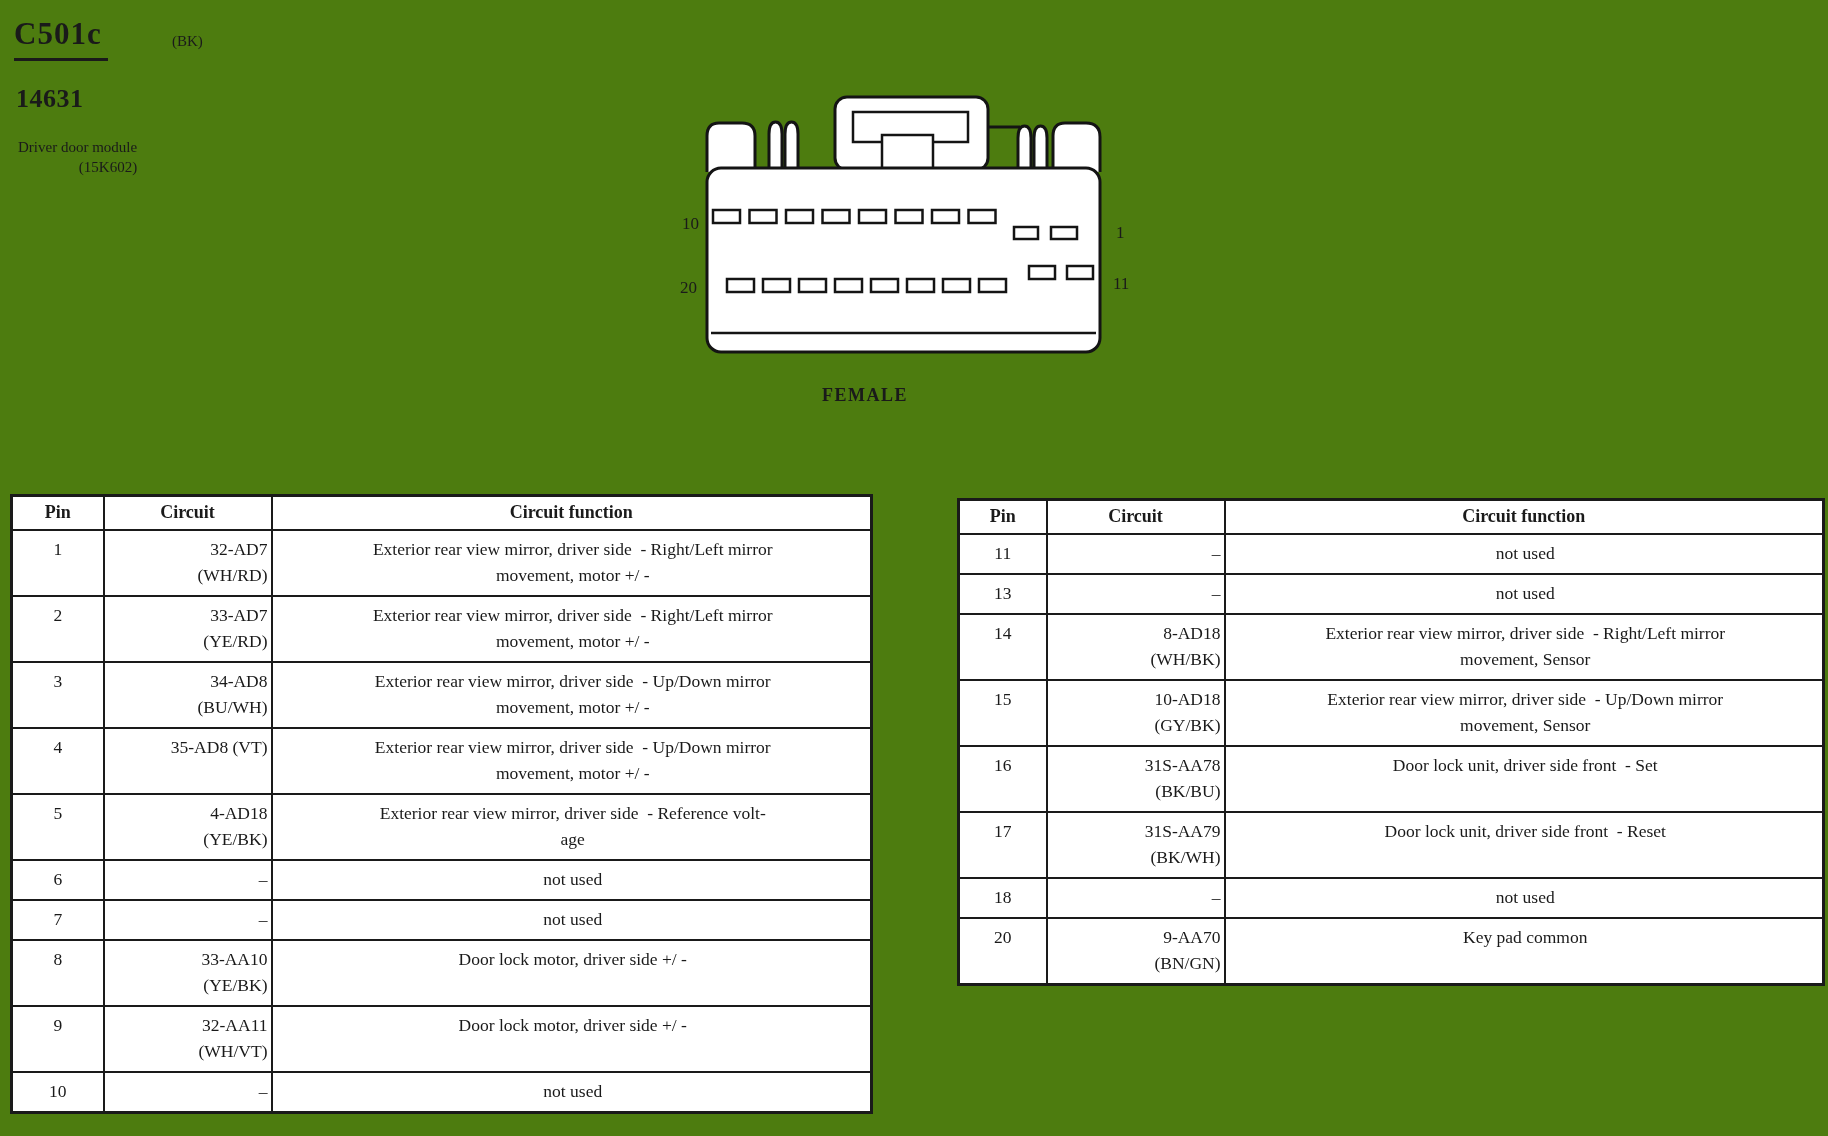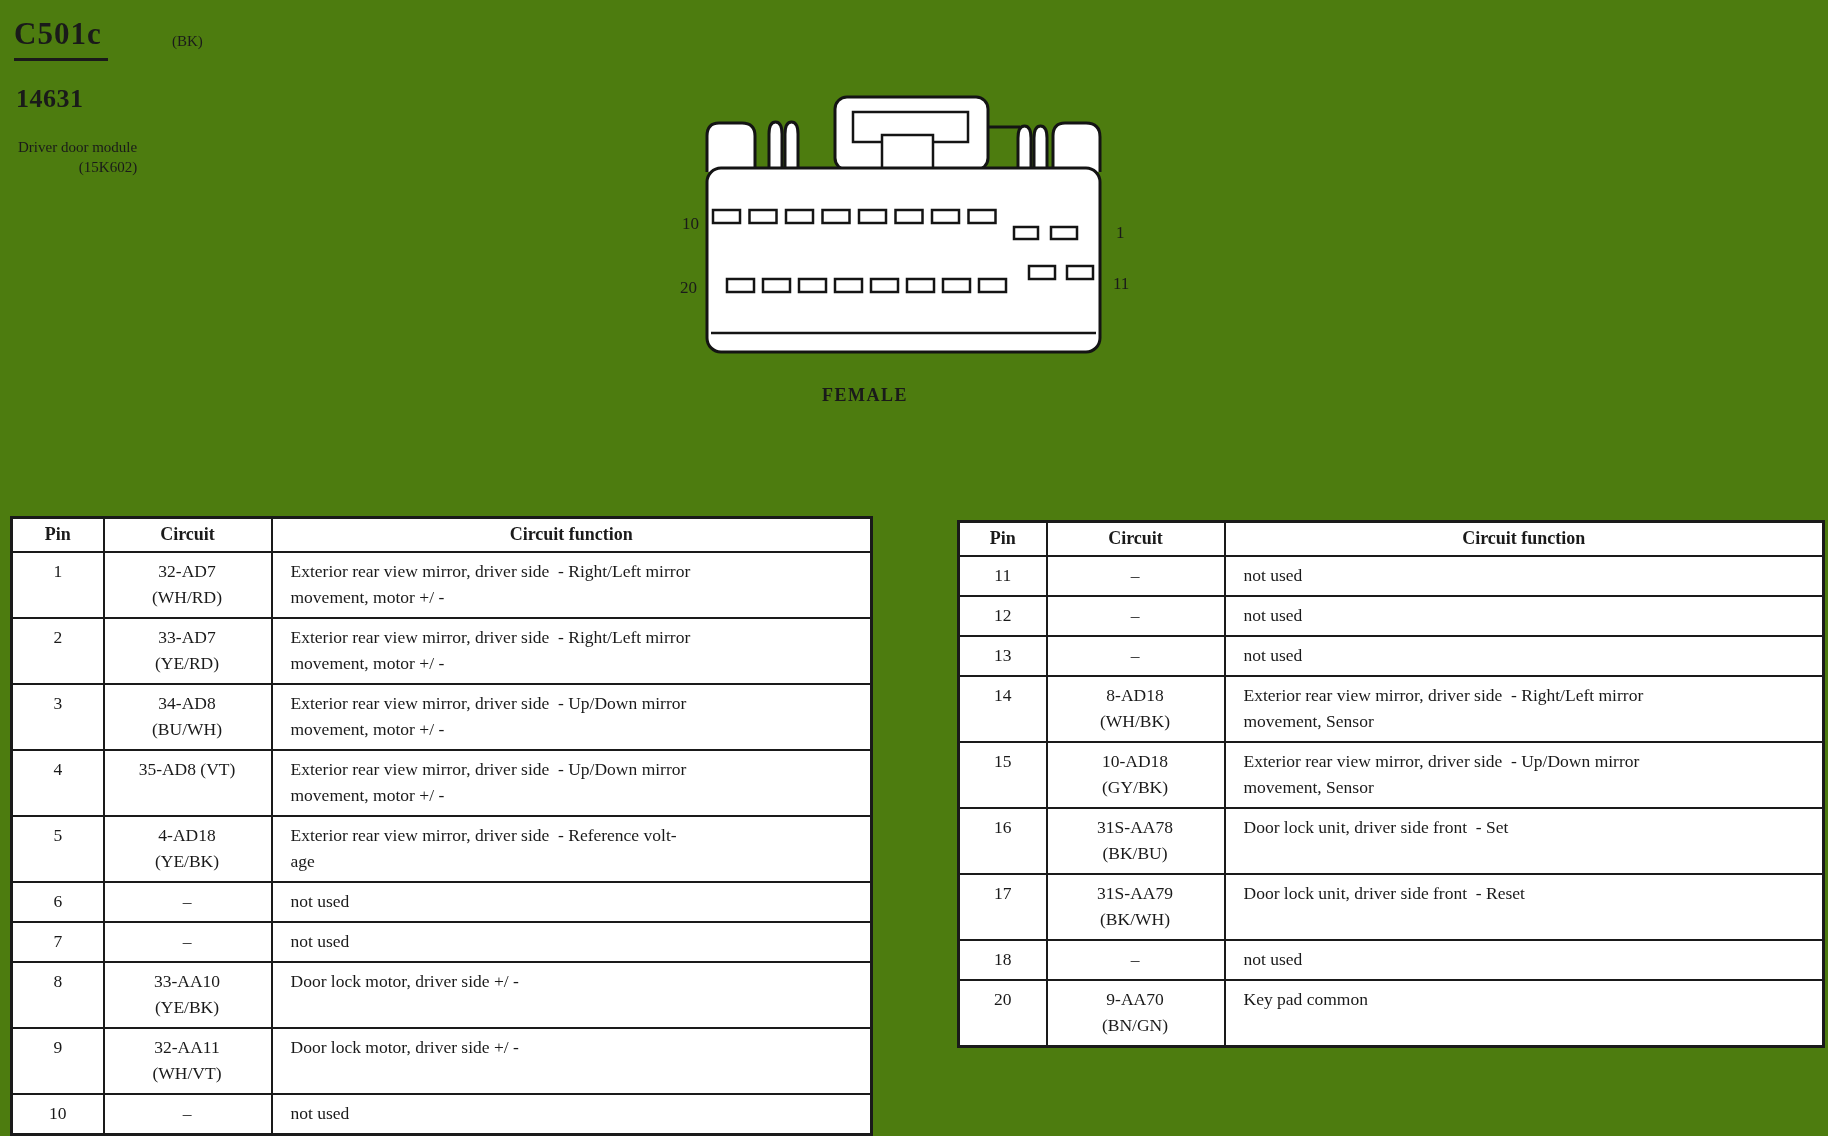--- a/index.html
+++ b/index.html
@@ -19,28 +19,28 @@
   .connector-svg{position:absolute;left:670px;top:86px;}
   .connector-svg path,.connector-svg rect{fill:#fff;stroke:#141414;}
   .connector-svg text{fill:#1a1a1a;font-size:17px;stroke:none;}
   .female{
     position:absolute;left:822px;top:385px;font-size:18px;font-weight:bold;
     letter-spacing:1.5px;
   }
   
   table.t{
     position:absolute;border-collapse:collapse;table-layout:fixed;
-    background:#fff;border:3px solid #1a1a1a;margin-top:22px;
+    background:#fff;border:3px solid #1a1a1a;
   }
   table.t th,table.t td{border:2px solid #1a1a1a;vertical-align:top;}
   table.t th{font-size:18px;font-weight:bold;text-align:center;padding:5px 4px 6px;}
   table.t td{font-size:17.5px;line-height:26px;padding:5px 8px 7px;}
   table.t td.pin{text-align:center;padding-left:2px;padding-right:2px;}
-  table.t td.circuit{text-align:center;padding-left:2px;padding-right:3px;}
-  table.t td.fn{text-align:left;padding-left:18px;}
+  table.t td.circuit{text-align:right;padding-left:2px;padding-right:3px;}
+  table.t td.fn{text-align:center;padding-left:11px;}
   table.t .ln{white-space:pre-wrap;}
   table.t-left{left:10px;top:494px;width:860px;}
   .t-left col.c1{width:92px;} .t-left col.c2{width:168px;} .t-left col.c3{width:600px;}
   table.t-right{left:957px;top:498px;width:865px;}
   .t-right col.c1{width:88px;} .t-right col.c2{width:178px;} .t-right col.c3{width:599px;}
 </style>
 </head>
 <body>
 
 <div class="canvas">
@@ -263,31 +263,20 @@
           </td>
           <td class="circuit">
             <div class="ln">–</div>
           </td>
           <td class="fn">
             <div class="ln">not used</div>
           </td>
         </tr>
         <tr>
           <td class="pin">
-            <div class="ln">12</div>
-          </td>
-          <td class="circuit">
-            <div class="ln">–</div>
-          </td>
-          <td class="fn">
-            <div class="ln">not used</div>
-          </td>
-        </tr>
-        <tr>
-          <td class="pin">
             <div class="ln">13</div>
           </td>
           <td class="circuit">
             <div class="ln">–</div>
           </td>
           <td class="fn">
             <div class="ln">not used</div>
           </td>
         </tr>
         <tr>

